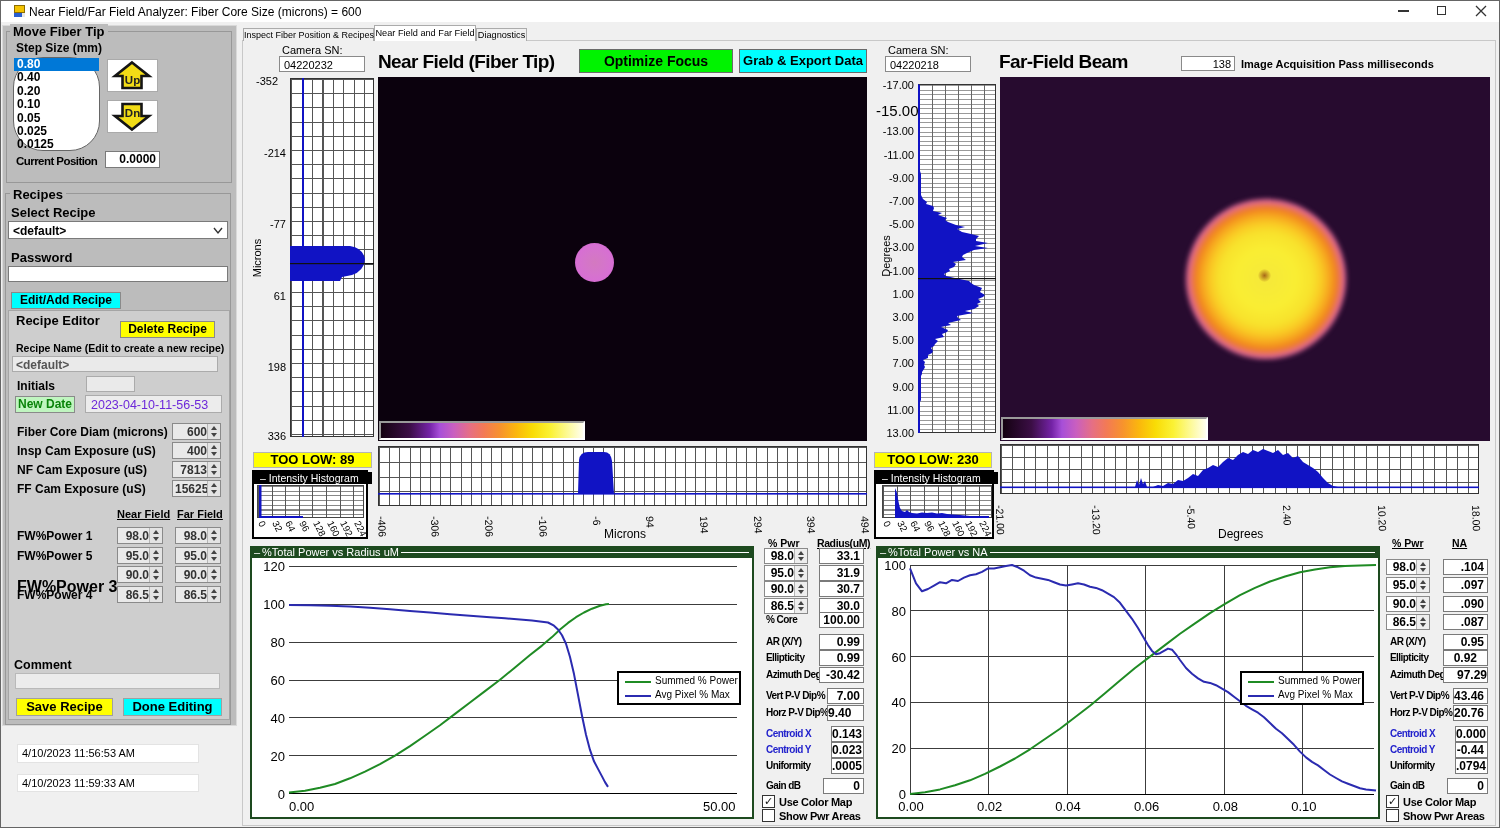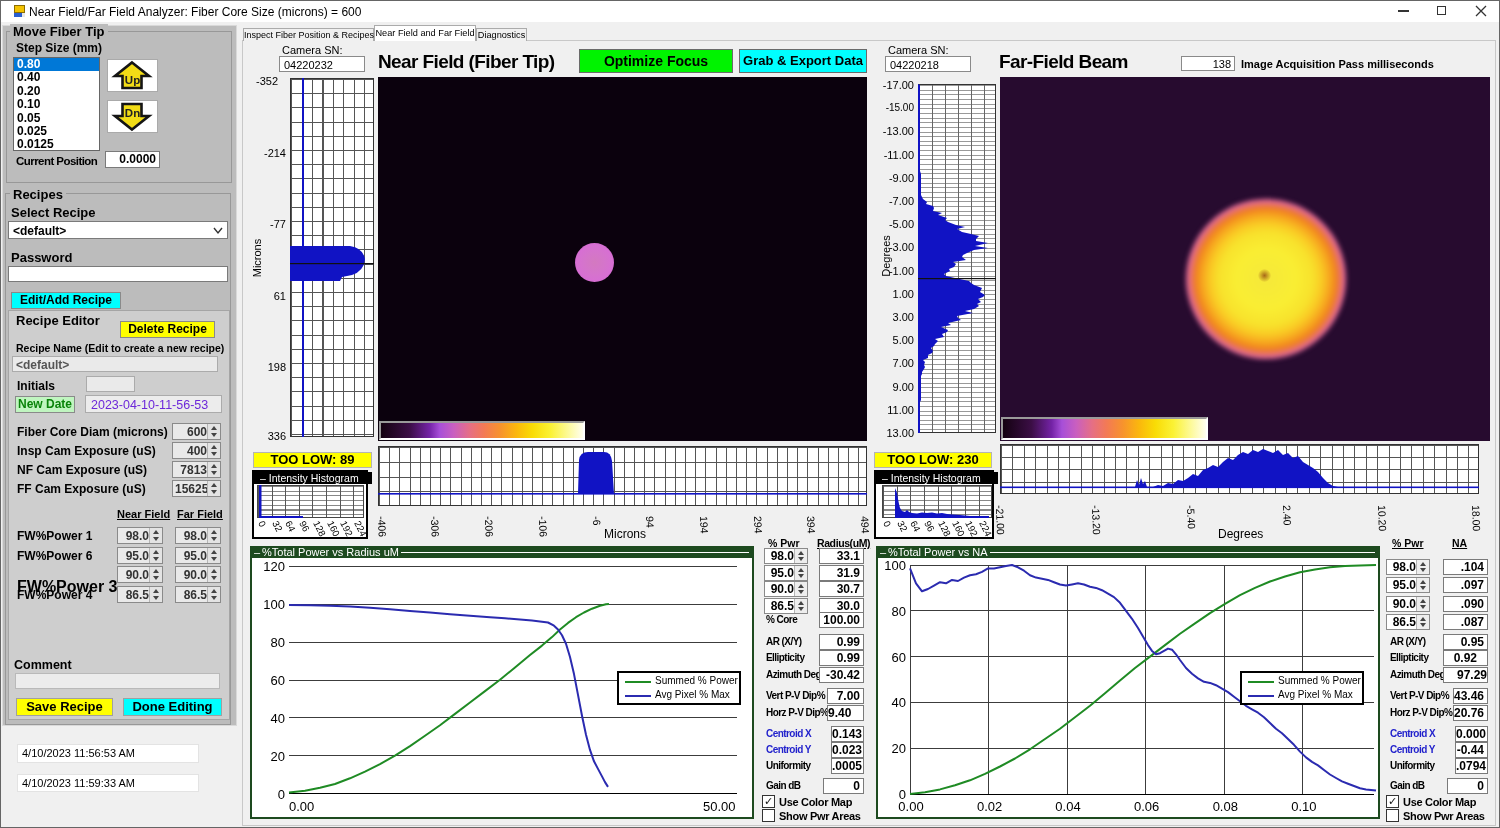--- a/index.html
+++ b/index.html
@@ -33,21 +33,21 @@
 <div class="a" style="left:1437px;top:6px;width:9px;height:9px;border:1.2px solid #333;box-sizing:border-box;"></div>
 <svg class="a" style="left:1475px;top:5px;" width="12" height="12">
     <path d="M1,1 L11,11 M11,1 L1,11" stroke="#333" stroke-width="1.3"></path>
   </svg>
 
 <div class="a" style="left:2px;top:25px;width:235px;height:701px;background:#bcbcbc;border:1px solid #d9d9d9;box-sizing:border-box;"></div>
 
 <div class="gb" style="left:6px;top:31px;width:226px;height:152px;border-color:#989898;"></div>
 <div class="lbl b" style="left:10px;top:24px;font-size:13px;background:#bcbcbc;padding:0 3px;">Move Fiber Tip</div>
 <div class="lbl b" style="left:16px;top:41px;font-size:12px;">Step Size (mm)</div>
-<div class="box" style="left:13px;top:57px;width:87px;height:94px;border-color:#666;">
+<div class="box" style="left:13px;top:57px;width:87px;height:94px;border-color:#666;border-radius:30px;">
  <div style="background:#0078d7;color:#fff;font-weight:bold;font-size:12px;padding:0 3px;height:13.4px;line-height:13px;">0.80</div>
  <div style="font-weight:bold;font-size:12px;padding:0 3px;height:13.4px;line-height:13px;">0.40</div>
  <div style="font-weight:bold;font-size:12px;padding:0 3px;height:13.4px;line-height:13px;">0.20</div>
  <div style="font-weight:bold;font-size:12px;padding:0 3px;height:13.4px;line-height:13px;">0.10</div>
  <div style="font-weight:bold;font-size:12px;padding:0 3px;height:13.4px;line-height:13px;">0.05</div>
  <div style="font-weight:bold;font-size:12px;padding:0 3px;height:13.4px;line-height:13px;">0.025</div>
  <div style="font-weight:bold;font-size:12px;padding:0 3px;height:13.4px;line-height:13px;">0.0125</div>
 </div>
 <div class="box" style="left:107px;top:59px;width:51px;height:33px;border-color:#aaa;">
 <svg width="49" height="31" viewBox="0 0 49 31">
@@ -133,21 +133,21 @@
       <div class="darr"></div>
     </div>
   </div>
 <div class="spin" style="left:175px;top:527px;width:46px;height:17px;">
     <div class="v" style="font-size:12px;line-height:14px;">98.0</div>
     <div class="ud">
       <div class="uarr"></div>
       <div class="darr"></div>
     </div>
   </div>
-<div class="lbl b" style="left:17px;top:548.5px;font-size:12px;">FW%Power 6</div>
+<div class="lbl b" style="left:17px;top:548.5px;font-size:12px;">FW%Power 5</div>
 <div class="spin" style="left:117px;top:546.5px;width:46px;height:17px;">
     <div class="v" style="font-size:12px;line-height:14px;">95.0</div>
     <div class="ud">
       <div class="uarr"></div>
       <div class="darr"></div>
     </div>
   </div>
 <div class="spin" style="left:175px;top:546.5px;width:46px;height:17px;">
     <div class="v" style="font-size:12px;line-height:14px;">95.0</div>
     <div class="ud">
@@ -368,21 +368,21 @@
   </div>
 <div class="lbl b" style="left:1241px;top:58px;font-size:11px;">Image Acquisition Pass milliseconds</div>
 
 <div class="a" style="left:918px;top:84px;width:78px;height:349px;background:#fff;border:1px solid #333;box-sizing:border-box;
  background-image:repeating-linear-gradient(to right,#666 0 1px,transparent 1px 13px),repeating-linear-gradient(to bottom,#999 0 1px,transparent 1px 4.65px);"></div>
 <svg class="a" style="left:918px;top:84px;" width="78" height="349">
     <path d="M0,0 L2,1 L2,3 L2,6 L2,8 L2,10 L2,13 L2,15 L2,17 L2,20 L2,22 L2,24 L2,27 L2,29 L2,31 L2,34 L2,36 L2,38 L2,41 L2,43 L2,45 L2,48 L2,50 L2,52 L2,55 L2,57 L2,59 L2,62 L2,64 L2,66 L2,69 L2,71 L2,73 L2,76 L2,78 L2,80 L2,83 L2,85 L2,87 L3,90 L3,92 L3,94 L3,97 L3,99 L3,101 L3,104 L3,106 L3,108 L3,111 L4,113 L5,115 L9,118 L8,120 L15,122 L16,124 L15,127 L24,129 L20,131 L29,134 L27,136 L30,138 L38,141 L47,143 L39,145 L44,148 L53,150 L61,152 L58,155 L58,157 L70,159 L57,162 L70,164 L56,166 L49,169 L45,171 L44,173 L48,176 L35,178 L38,180 L36,183 L31,185 L32,187 L26,190 L28,192 L37,194 L51,197 L53,199 L56,201 L64,204 L63,206 L62,208 L67,211 L65,213 L60,215 L63,218 L59,220 L61,222 L56,225 L47,227 L55,229 L39,232 L40,234 L43,236 L30,239 L33,241 L23,243 L30,246 L29,248 L24,250 L26,253 L17,255 L20,257 L17,260 L16,262 L13,264 L15,267 L14,269 L10,271 L10,274 L5,276 L7,278 L6,281 L7,283 L6,285 L4,288 L4,290 L3,292 L3,295 L3,297 L3,299 L3,302 L3,304 L3,306 L3,309 L3,311 L3,313 L3,316 L2,318 L2,320 L2,323 L2,325 L2,327 L2,330 L2,332 L2,334 L2,337 L2,339 L2,341 L2,344 L2,346 L2,348 L2,349 L0,349 Z" fill="#1113c4"></path>
     <rect x="0" y="194" width="78" height="1.2" fill="#111"></rect>
   </svg>
 <div class="lbl" style="left:876px;top:79.0px;width:38px;text-align:right;font-size:11px;">-17.00</div>
-<div class="lbl" style="left:876px;top:102.2px;width:38px;text-align:right;font-size:10px;">-15.00</div>
+<div class="lbl" style="left:876px;top:102.2px;width:38px;text-align:right;font-size:15px;">-15.00</div>
 <div class="lbl" style="left:876px;top:125.4px;width:38px;text-align:right;font-size:11px;">-13.00</div>
 <div class="lbl" style="left:876px;top:148.6px;width:38px;text-align:right;font-size:11px;">-11.00</div>
 <div class="lbl" style="left:876px;top:171.8px;width:38px;text-align:right;font-size:11px;">-9.00</div>
 <div class="lbl" style="left:876px;top:195.0px;width:38px;text-align:right;font-size:11px;">-7.00</div>
 <div class="lbl" style="left:876px;top:218.2px;width:38px;text-align:right;font-size:11px;">-5.00</div>
 <div class="lbl" style="left:876px;top:241.4px;width:38px;text-align:right;font-size:11px;">-3.00</div>
 <div class="lbl" style="left:876px;top:264.6px;width:38px;text-align:right;font-size:11px;">-1.00</div>
 <div class="lbl" style="left:876px;top:287.79999999999995px;width:38px;text-align:right;font-size:11px;">1.00</div>
 <div class="lbl" style="left:876px;top:311.0px;width:38px;text-align:right;font-size:11px;">3.00</div>
 <div class="lbl" style="left:876px;top:334.2px;width:38px;text-align:right;font-size:11px;">5.00</div>

